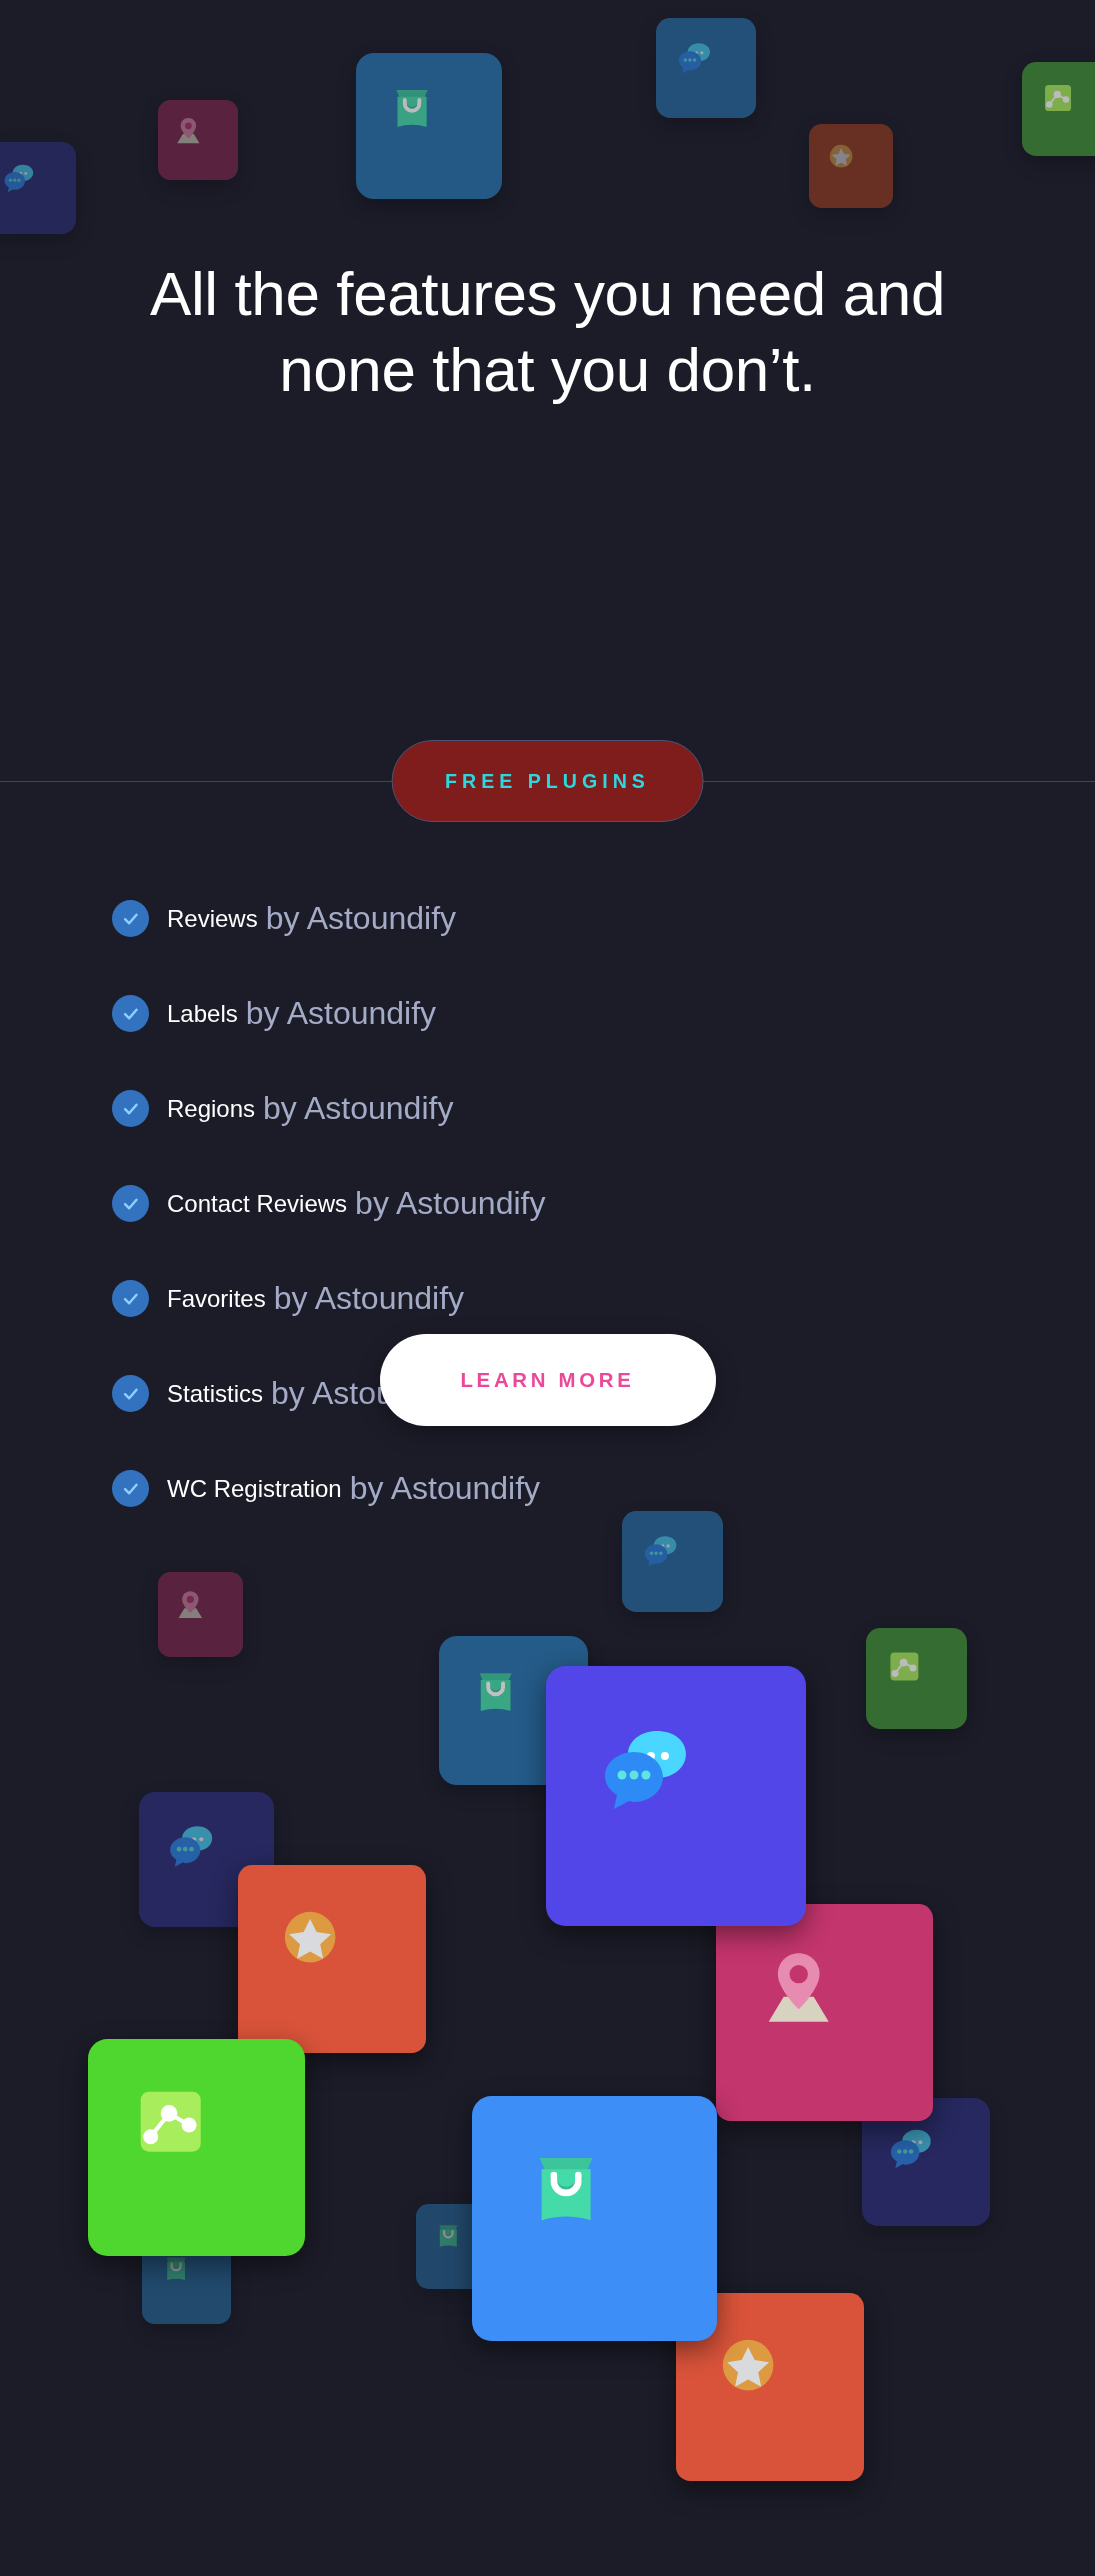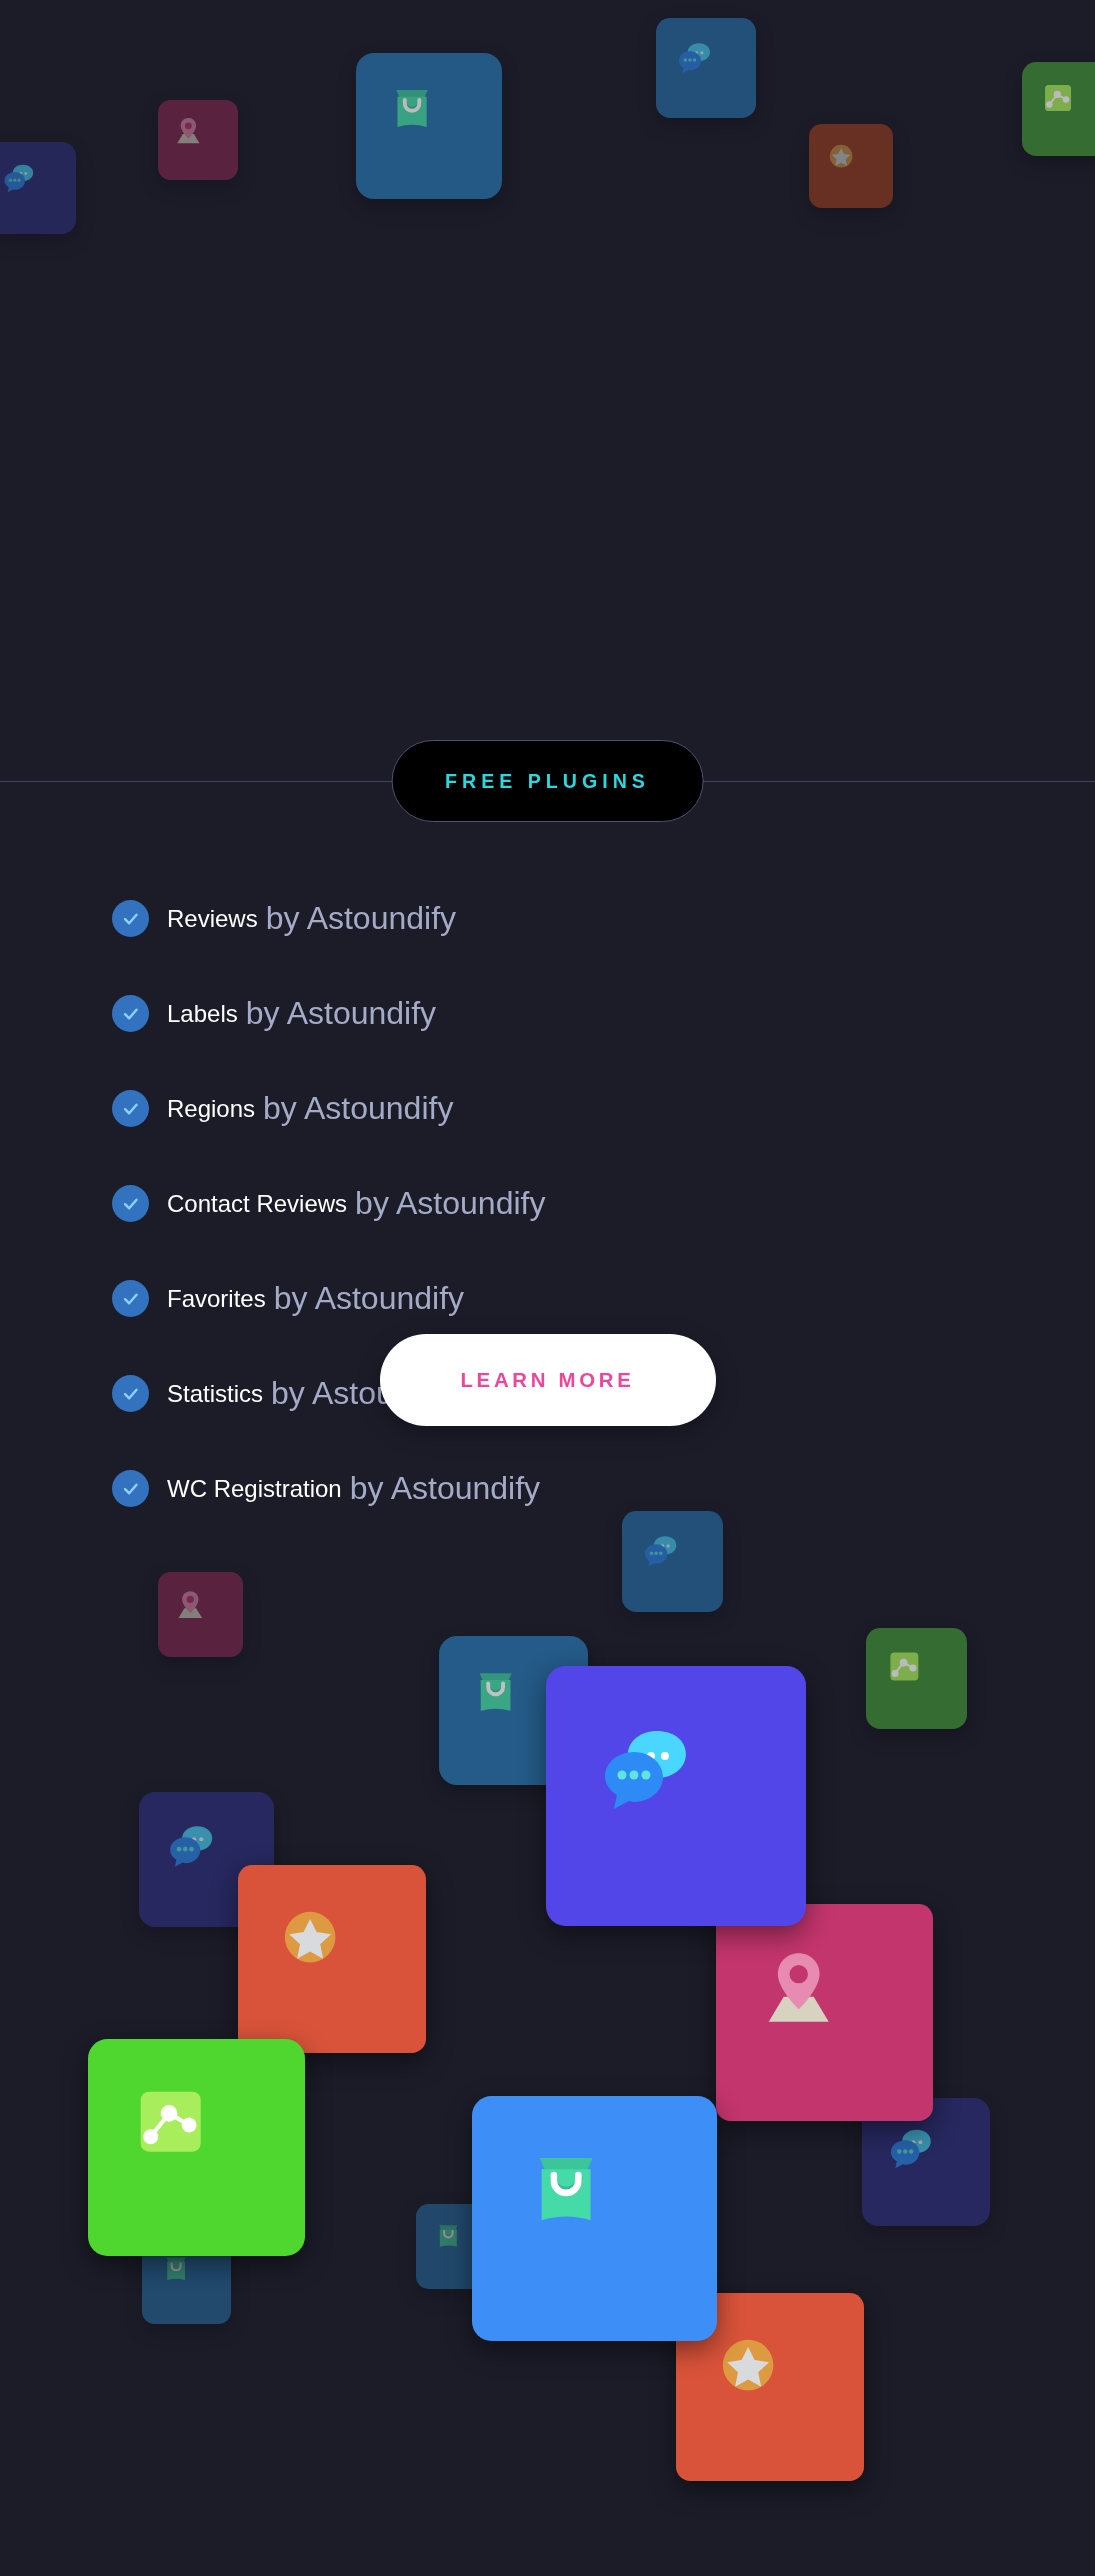--- a/index.html
+++ b/index.html
@@ -80,21 +80,21 @@
     left: 50%;
     top: 0;
     transform: translateX(-50%);
     height: 82px;
     padding: 0 53px;
     display: flex;
     align-items: center;
     justify-content: center;
     border: 0.9px solid #4c5272;
     border-radius: 41px;
-    background: #000000;
+    background: #7f1d1d;
     color: #2ad9e0;
     font-size: 19.6px;
     font-weight: 600;
     letter-spacing: 5px;
   }
 
   
   .plugins {
     position: absolute;
     left: 112px;
@@ -222,20 +222,21 @@
             <path fill="none" stroke="#ffffff" stroke-width="5" d="M26 68 L48 40 L72 54"></path>
             <circle cx="26" cy="68" r="9" fill="#ffffff"></circle>
             <circle cx="48" cy="40" r="10" fill="#ffffff"></circle>
             <circle cx="72" cy="54" r="9" fill="#ffffff"></circle>
           </svg>
         </span>
       </div>
     </div>
 
   <div class="hero">
+    <h1 class="hero-title">All the features you need and none that you don’t.</h1>
   </div>
 
   <div class="divider-wrap">
     <div class="divider-line"></div>
     <div class="badge">FREE PLUGINS</div>
   </div>
 
   <div class="plugins" id="plugins-list">
       <div class="plugin-item">
         <span class="check">

